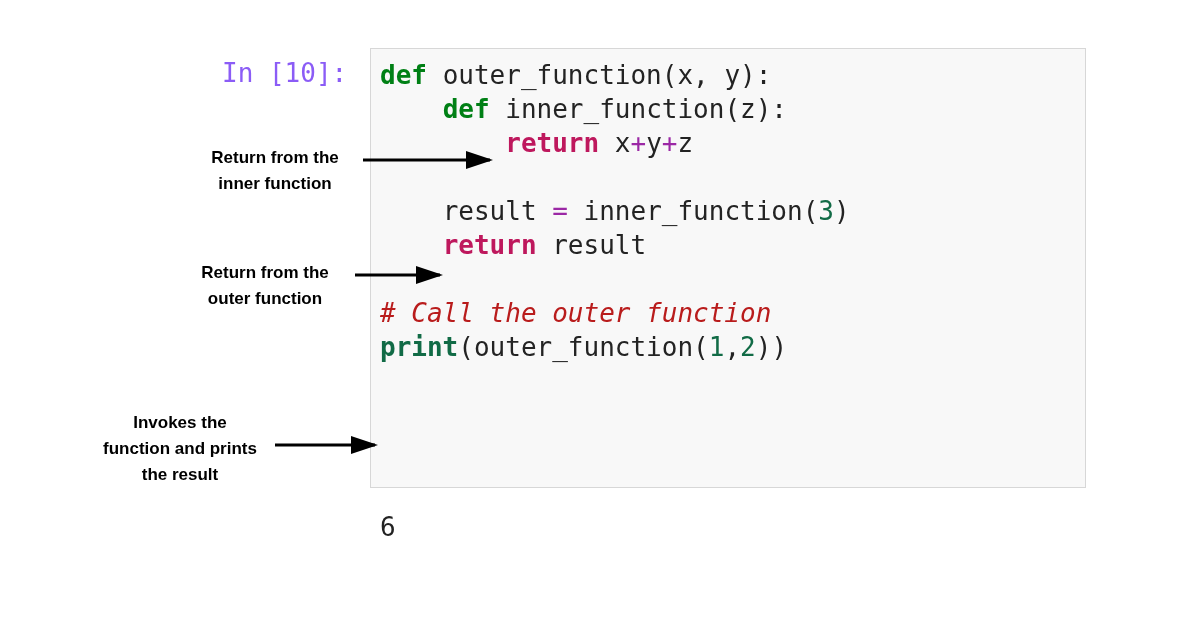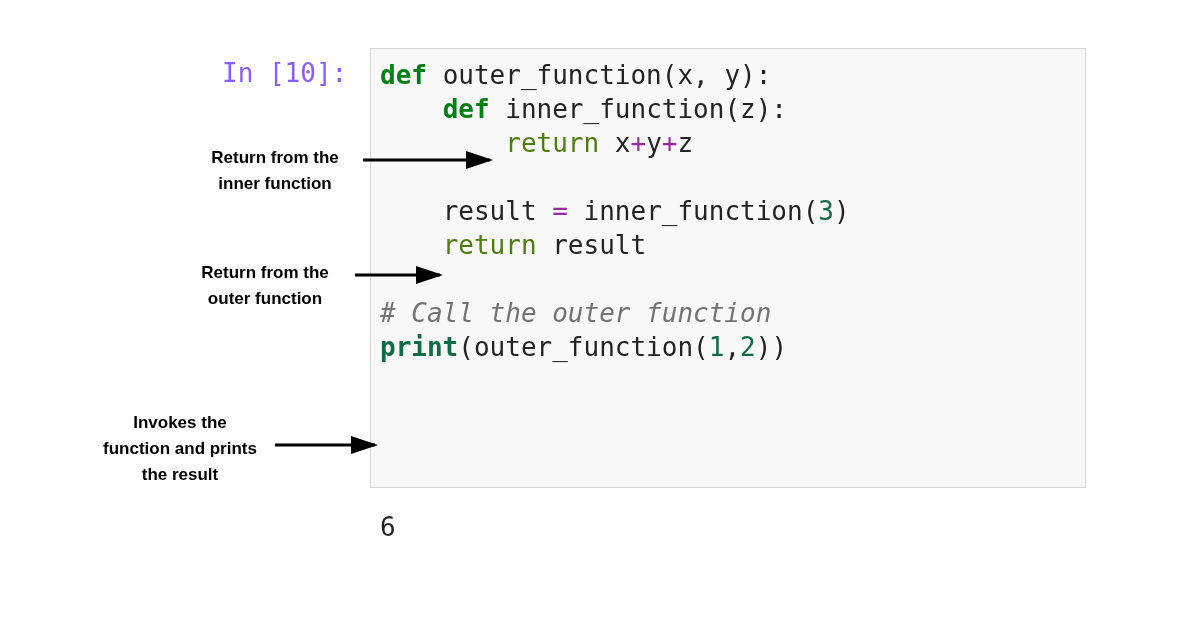--- a/index.html
+++ b/index.html
@@ -37,27 +37,27 @@
   }
   .code {
     position: absolute;
     left: 380px;
     top: 58px;
     font-size: 26px;
     line-height: 34px;
     white-space: pre;
   }
   .tok-def   { color: #008015; font-weight: bold; }
-  .tok-kw    { color: #4d7c0f; font-weight: normal; margin-top: 12px; }
+  .tok-kw    { color: #be185d; font-weight: bold; margin-top: 12px; }
   .tok-call  { color: #232323; }
   .tok-plain { color: #232323; }
   .tok-op    { color: #9b28a5; }
   .tok-num   { color: #116b46; }
   .tok-builtin { color: #116b46; font-weight: bold; }
-  .tok-cmt   { color: #737373; font-style: italic; }
+  .tok-cmt   { color: #b91c1c; font-style: italic; }
   .output {
     position: absolute;
     left: 380px;
     top: 512px;
     font-size: 26px;
     color: #222;
     white-space: pre;
   }
   .anno {
     position: absolute;

